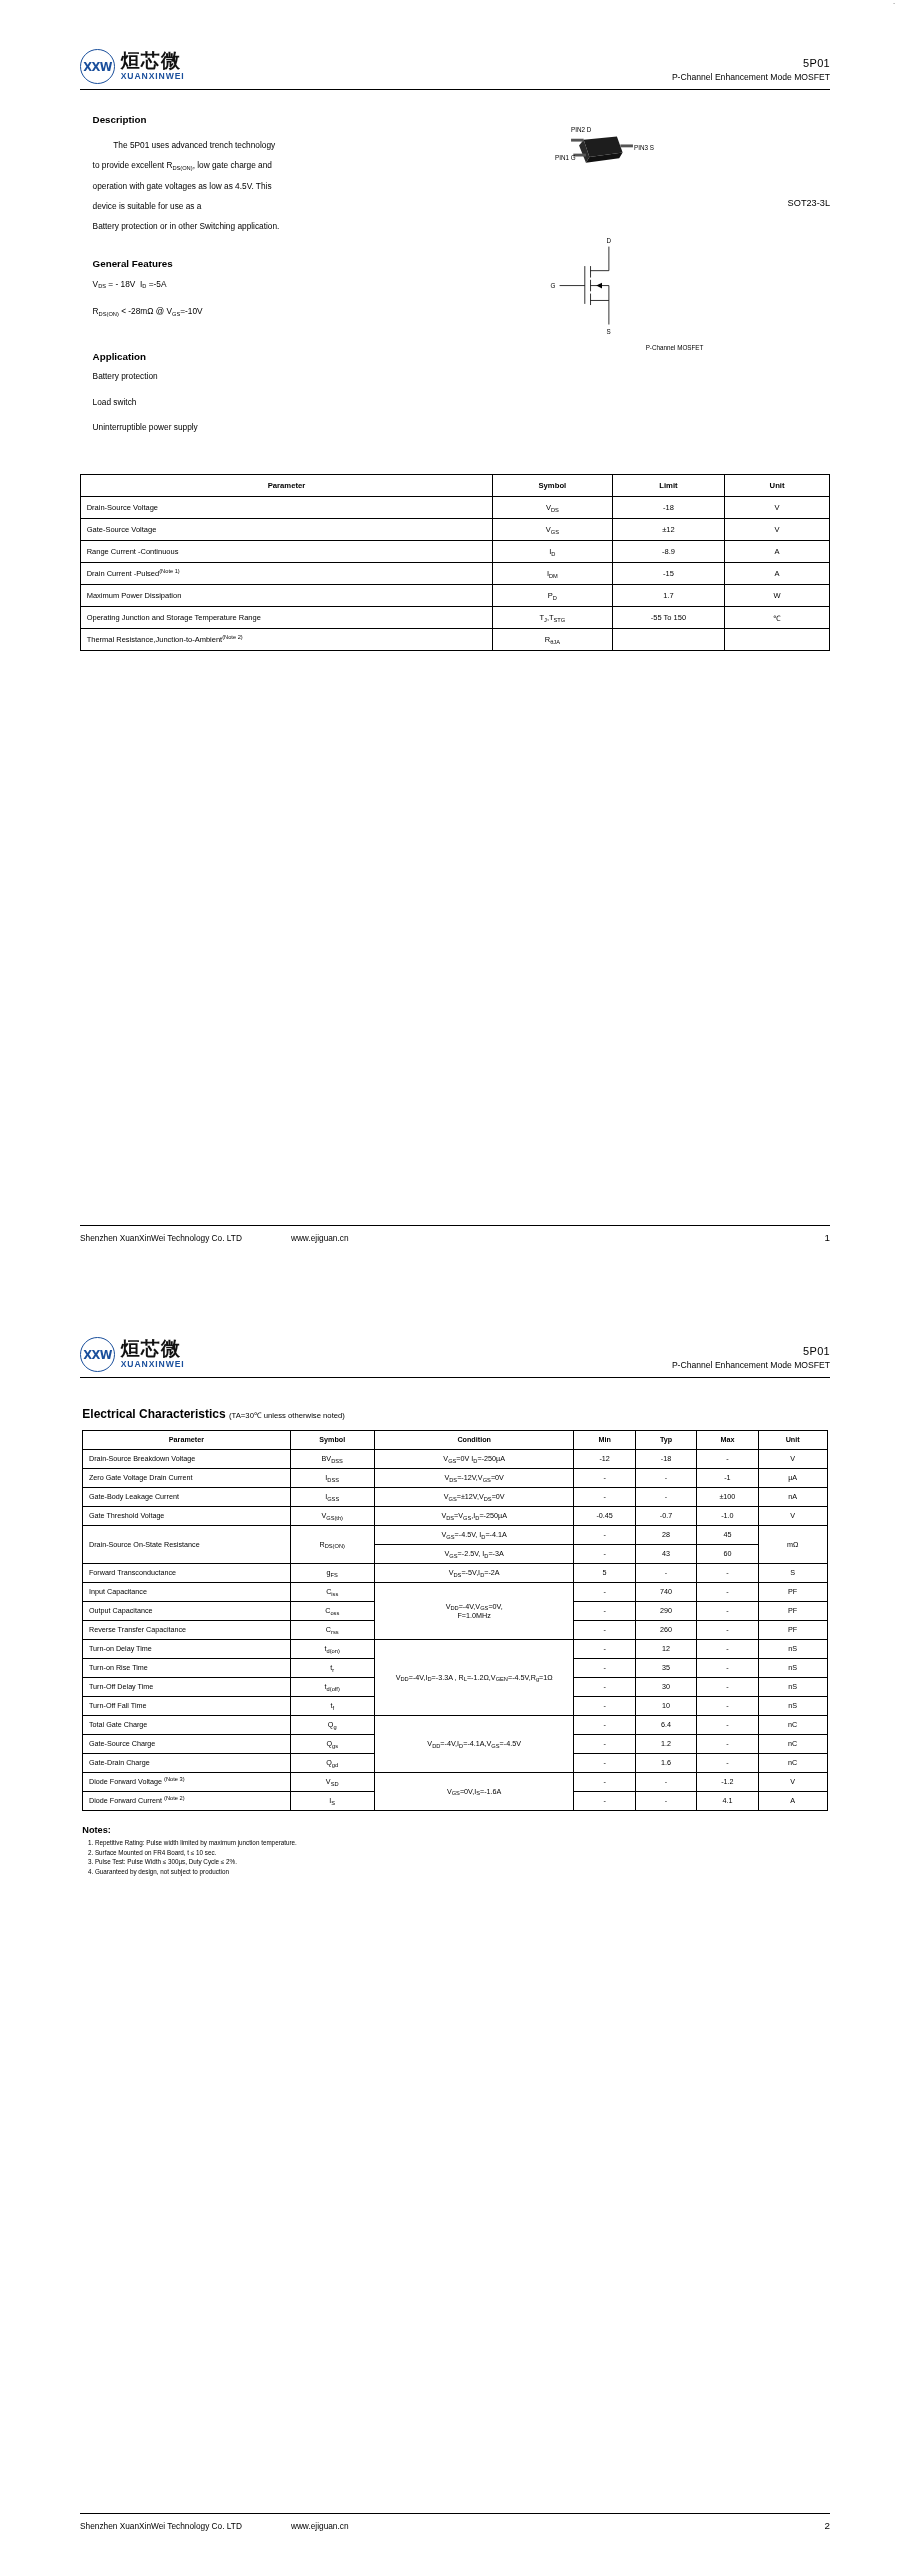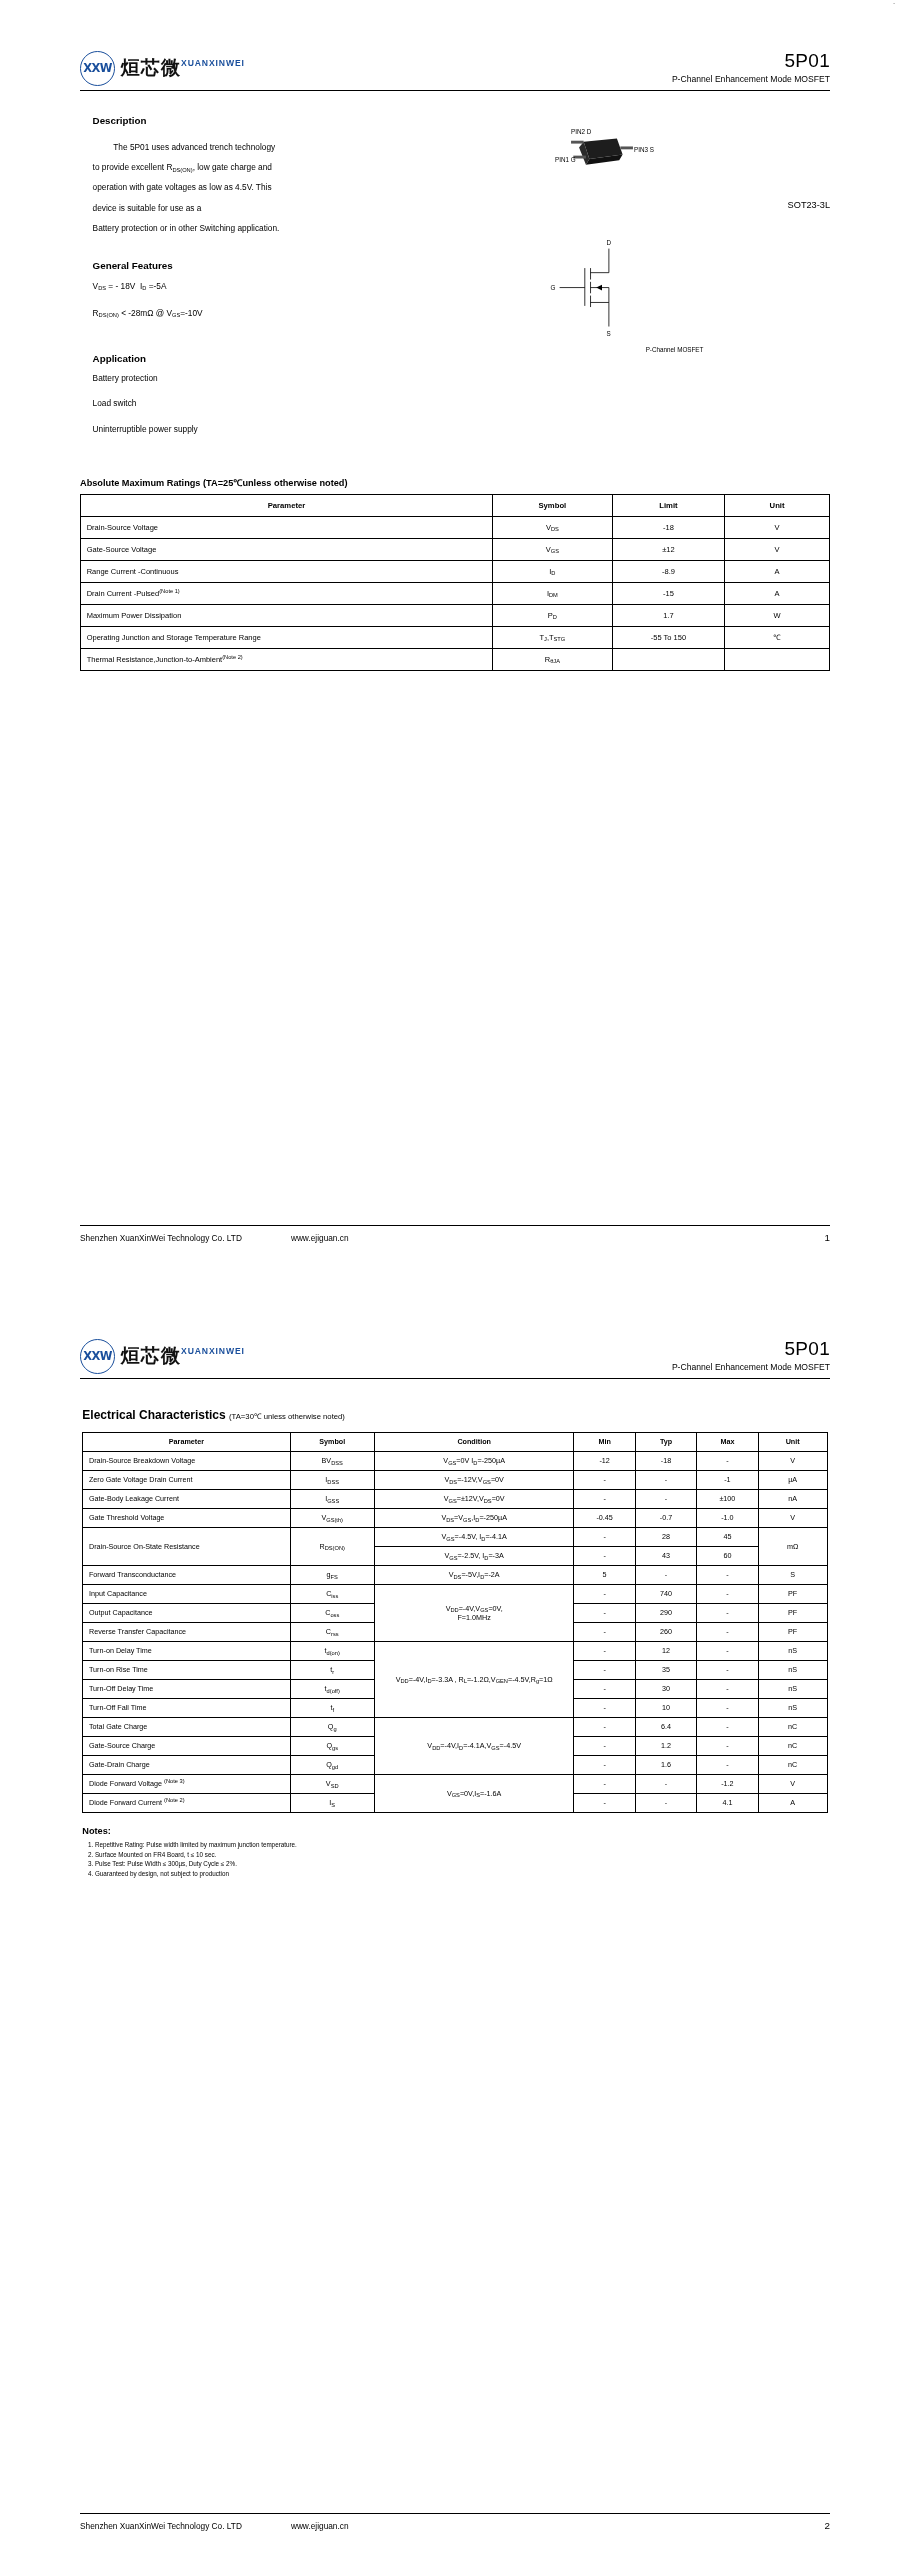--- a/index.html
+++ b/index.html
@@ -44,21 +44,21 @@
     align-items: center;
     justify-content: center;
     color: #1a4f9c;
     font-weight: bold;
     font-size: 11.5px;
     letter-spacing: -0.6px;
     font-family: "DejaVu Sans", sans-serif;
   }
   .logo-text {
     display: flex;
-    flex-direction: row;
+    flex-direction: column;
     justify-content: center;
   }
   .logo-cn {
     font-size: 19px;
     font-weight: bold;
     color: #111;
     letter-spacing: 1.1px;
     line-height: 1.05;
     font-family: "DejaVu Sans", sans-serif;
   }
@@ -67,21 +67,21 @@
     font-weight: bold;
     color: #1a4f9c;
     letter-spacing: 0.9px;
     line-height: 1.2;
   }
   .header-right {
     text-align: right;
     padding-bottom: 1.1px;
   }
   .part-number {
-    font-size: 19px;
+    font-size: 11px;
     font-weight: normal;
     letter-spacing: 0.3px;
     line-height: 1.25;
   }
   .part-subtitle {
     font-size: 8.6px;
     line-height: 1.4;
   }
 
   
@@ -318,21 +318,20 @@
           <text x="158" y="16" font-size="11" font-family="Liberation Sans" fill="#000">D</text>
           <text x="60" y="94" font-size="11" font-family="Liberation Sans" fill="#000">G</text>
           <text x="158" y="174" font-size="11" font-family="Liberation Sans" fill="#000">S</text>
         </svg>
       </div>
       <div class="sym-caption">P-Channel MOSFET</div>
     </div>
   </div>
 
   <div style="margin-top:26px;">
-    <div class="table-title">Absolute Maximum Ratings (TA=25℃unless otherwise noted)</div>
     <table class="data abs-table">
       <colgroup>
         <col style="width:55%">
           <col style="width:16%">
           <col style="width:15%">
           <col style="width:14%">
       </colgroup>
       <thead>
         <tr>
           <th>Parameter</th>

